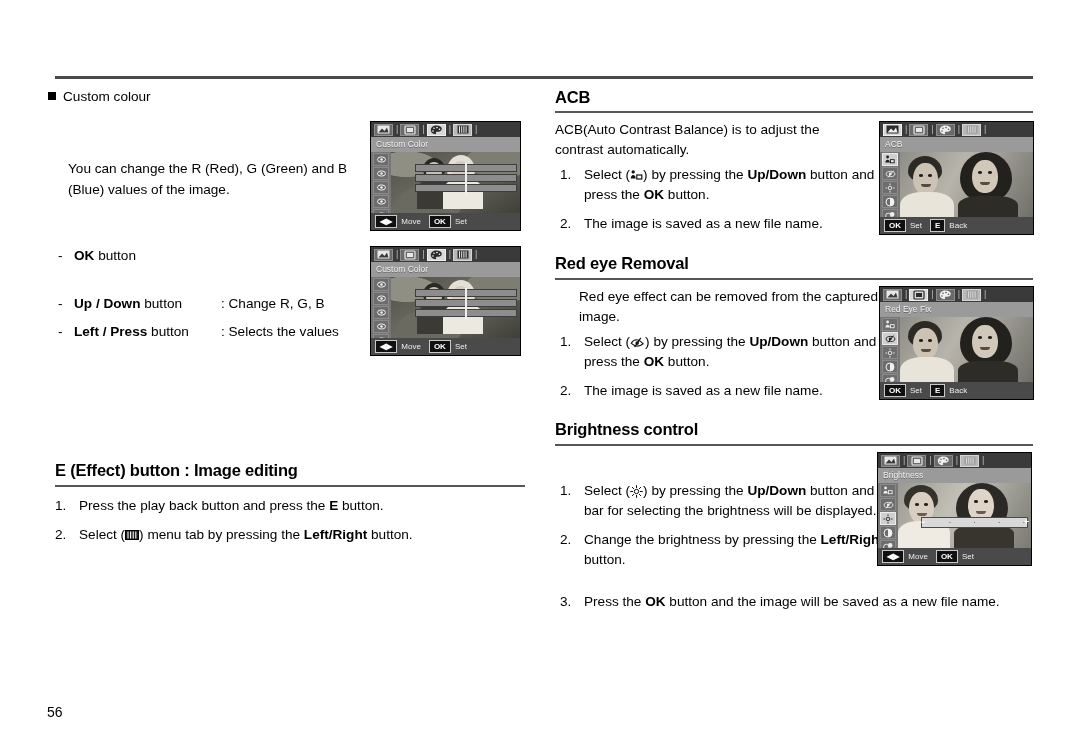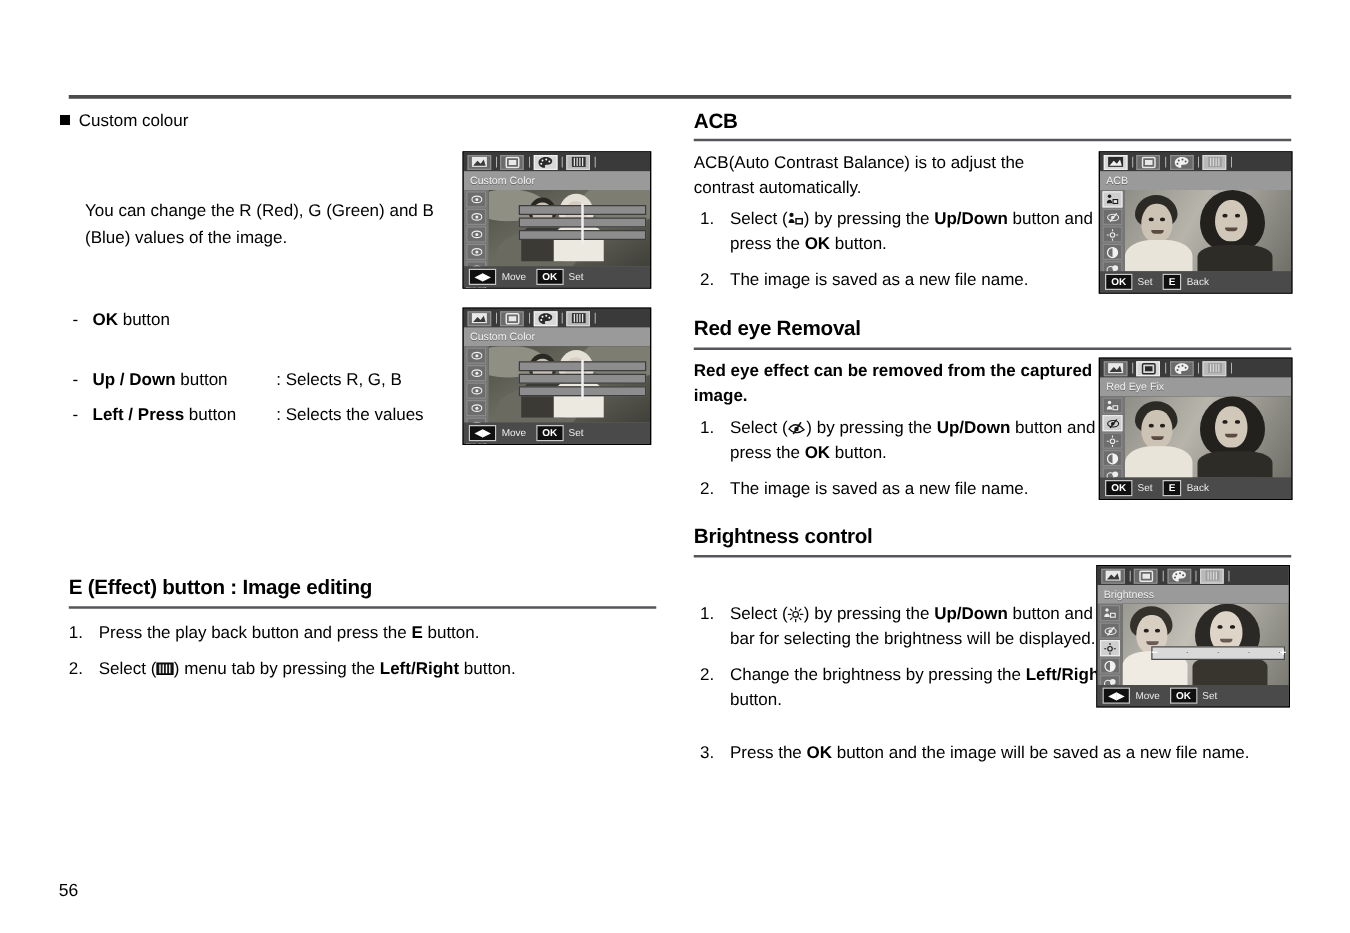--- a/index.html
+++ b/index.html
@@ -46,21 +46,21 @@
   .eff-head{position:absolute;left:55px;top:461px;width:470px;}
   .eff-rule{position:absolute;left:55px;top:485px;width:470px;}
   .eff-list{position:absolute;left:55px;top:496px;width:480px;}
   .acb-head{position:absolute;left:555px;top:88px;}
   .acb-rule{position:absolute;left:555px;top:111px;width:478px;}
   .acb-body{position:absolute;left:555px;top:120px;width:310px;}
   .acb-list{position:absolute;left:560px;top:165px;width:320px;}
 
   .rer-head{position:absolute;left:555px;top:254px;}
   .rer-rule{position:absolute;left:555px;top:278px;width:478px;}
-  .rer-body{position:absolute;left:555px;top:287px;width:320px;font-weight:bold;}
+  .rer-body{position:absolute;left:579px;top:287px;width:320px;}
   .rer-list{position:absolute;left:560px;top:332px;width:320px;}
 
   .br-head{position:absolute;left:555px;top:420px;}
   .br-rule{position:absolute;left:555px;top:444px;width:478px;}
   .br-body{position:absolute;left:555px;top:453px;width:320px;}
   .br-list{position:absolute;left:560px;top:481px;width:330px;}
   .br-last{position:absolute;left:560px;top:592px;width:475px;}
 
   .pagenum{position:absolute;left:47px;top:704px;font-size:14px;}
 
@@ -136,21 +136,21 @@
   <div class="l-intro">You can change the R (Red), G (Green) and B (Blue) values of the image.</div>
 
   <div class="keyblock">
     <div class="kb-row" style="min-height:40px;">
       <span class="kb-dash">-</span>
       <span class="kb-key"><b>OK</b><span> button</span></span>
     </div>
     <div class="kb-row">
       <span class="kb-dash">-</span>
       <span class="kb-key"><b>Up / Down</b><span> button</span></span>
-      <span class="kb-col">: Selects R, G, B</span>
+      <span class="kb-col">: Change R, G, B</span>
     </div>
     <div class="kb-row">
       <span class="kb-dash">-</span>
       <span class="kb-key"><b>Left / Press</b><span> button</span></span>
       <span class="kb-col">: Selects the values</span>
     </div>
   </div>
 
   <div class="sec-head eff-head">E (Effect) button : Image editing</div>
   <div class="sec-rule eff-rule"></div>

